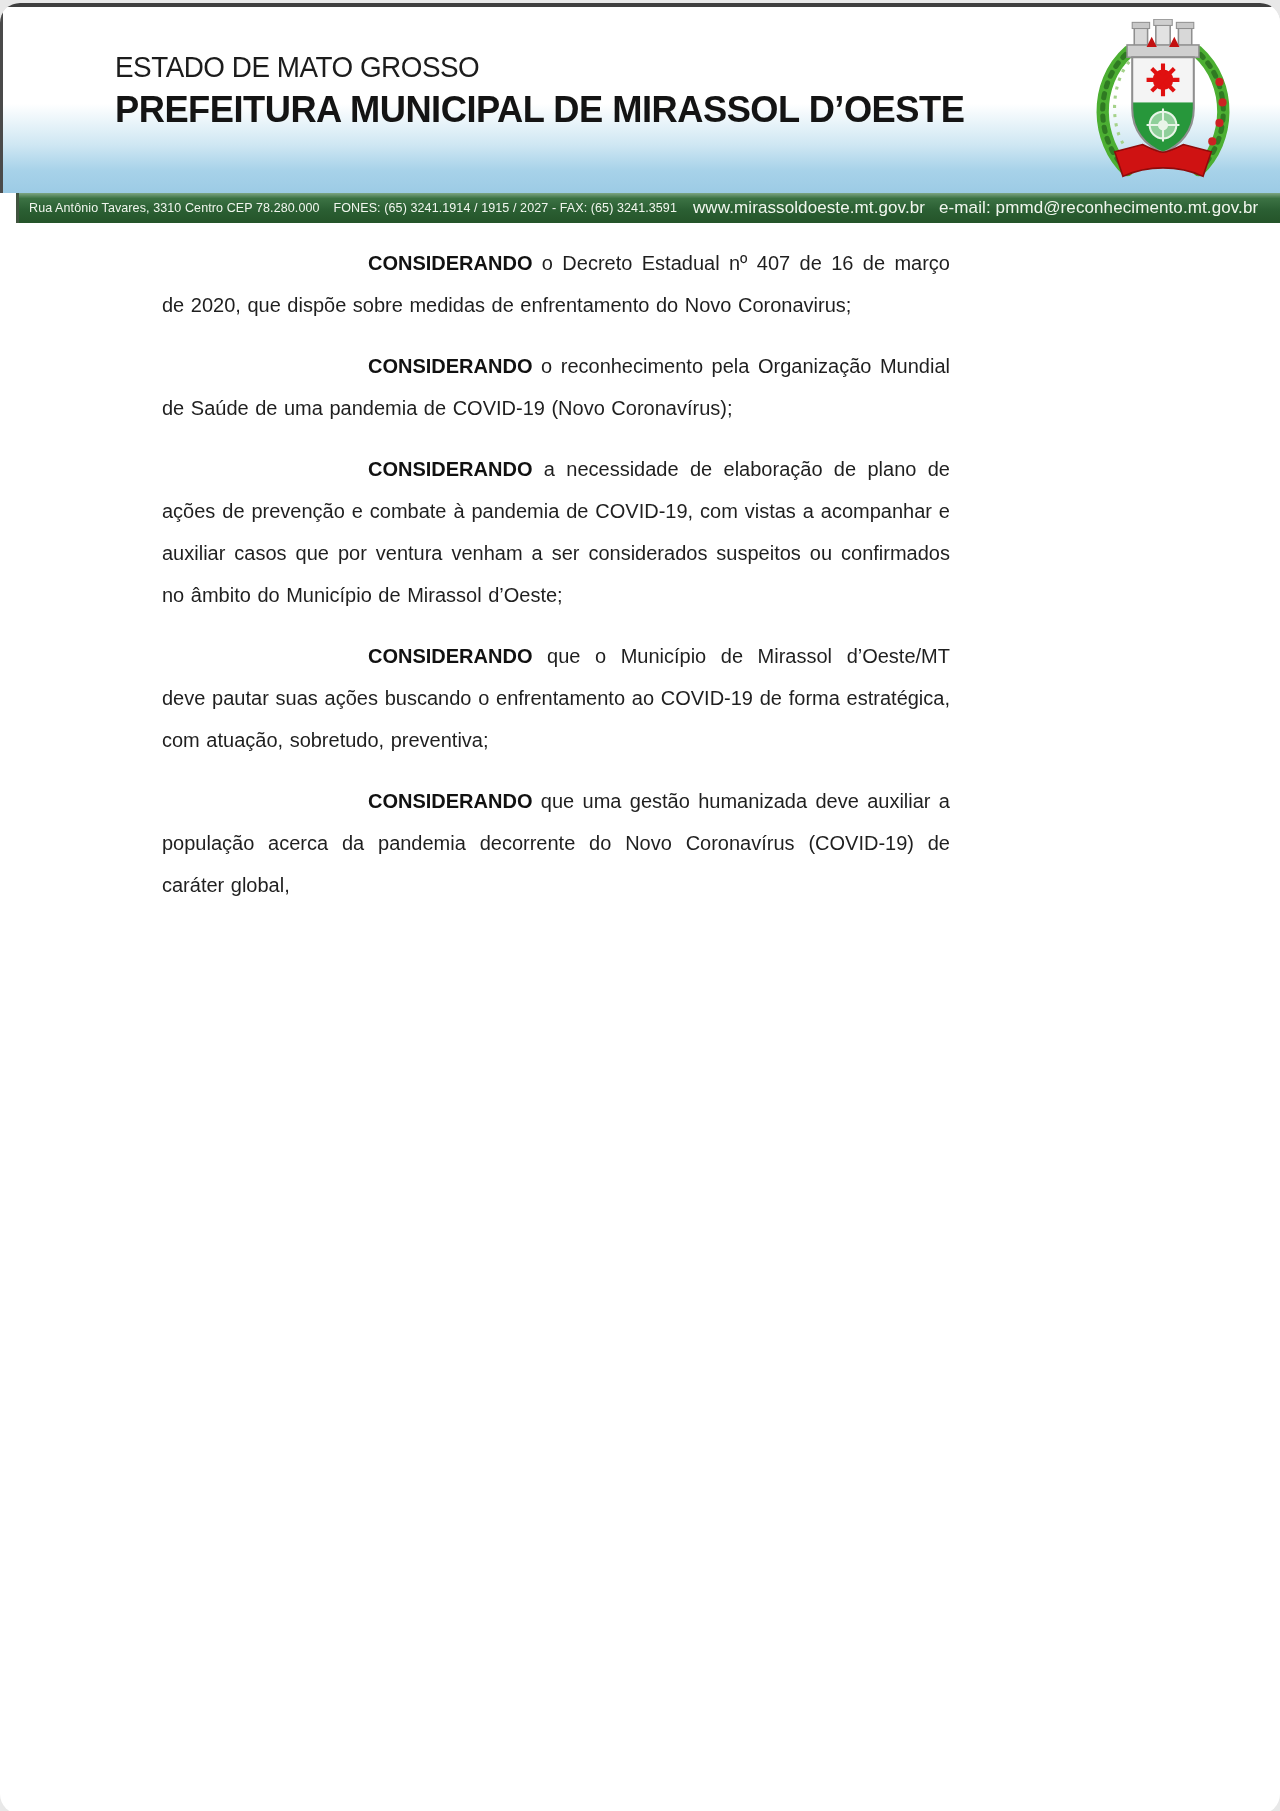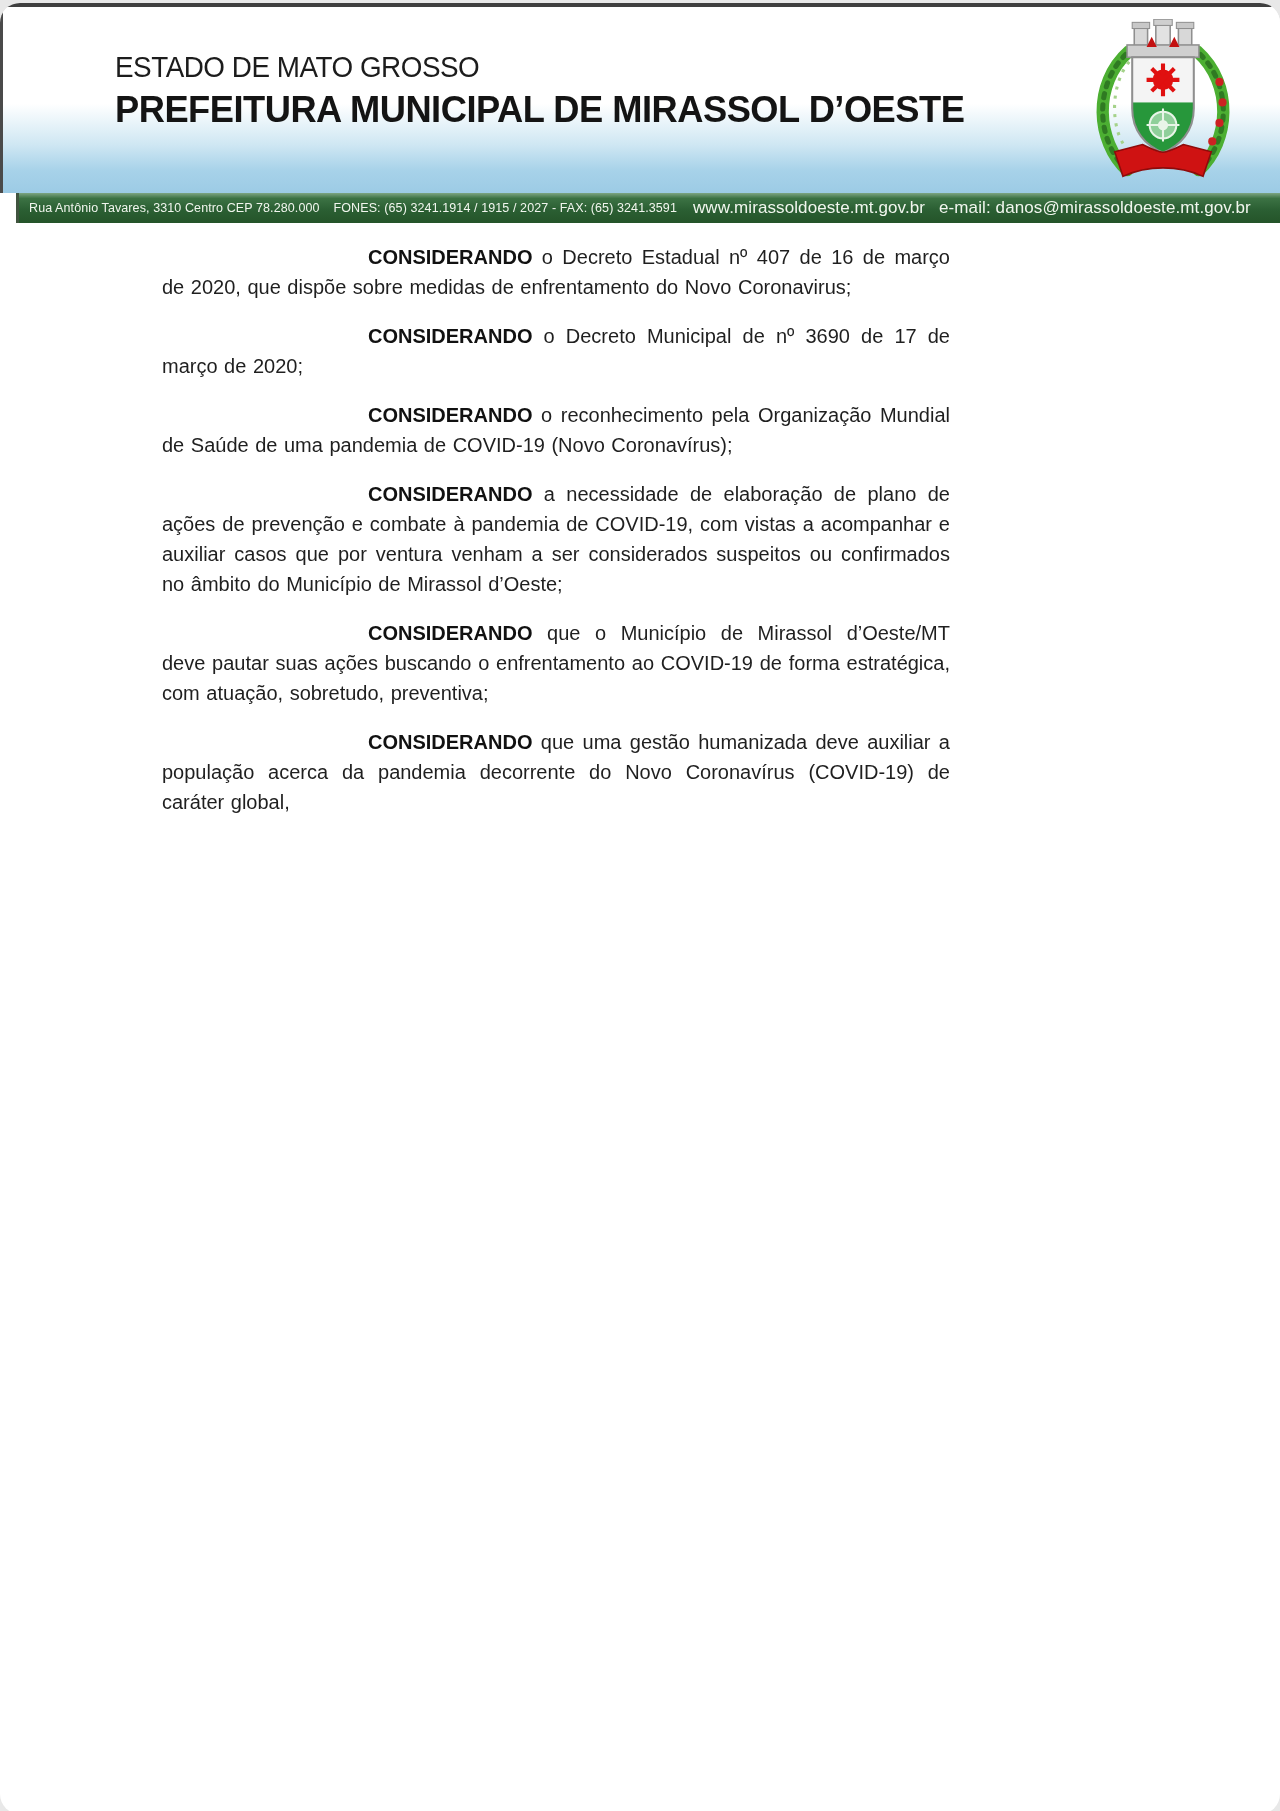--- a/index.html
+++ b/index.html
@@ -58,21 +58,21 @@
   
   .doc-body{
     position:absolute;top:220px;left:0;width:1280px;
     padding:19px 0 0 0;
     box-sizing:border-box;
   }
   .doc-body .para{
     margin:0 330px 19px 162px;
     text-indent:206px;
     font-size:20px;
-    line-height:30px;
+    line-height:42px;
     text-align:justify;
     color:#1f1f1f;
     word-spacing:1px;
   }
   .doc-body .para b{font-weight:700;color:#111;}
 </style>
 </head>
 <body>
 
 <div class="page">
@@ -138,25 +138,24 @@
     </svg>
   </header>
 
   <div class="address-bar">
     <span class="seg-small addr-left">Rua Antônio Tavares, 3310 Centro CEP 78.280.000</span>
     <span class="sp"></span>
     <span class="seg-small">FONES: (65) 3241.1914 / 1915 / 2027 - FAX: (65) 3241.3591</span>
     <span class="sp2"></span>
     <span class="seg-big">www.mirassoldoeste.mt.gov.br</span>
     <span class="sp"></span>
-    <span class="seg-big">e-mail: danos@mirassoldoeste.mt.gov.br</span>
+    <span class="seg-big">e-mail: pmmd@reconhecimento.mt.gov.br</span>
   </div>
 
   <main class="doc-body">
     <p class="para"><b>CONSIDERANDO</b><span> o Decreto Estadual nº 407 de 16 de março de 2020, que dispõe sobre medidas de enfrentamento do Novo Coronavirus;</span></p>
-    <p class="para"><b>CONSIDERANDO</b><span> o Decreto Municipal de nº 3690 de 17 de março de 2020;</span></p>
     <p class="para"><b>CONSIDERANDO</b><span> o reconhecimento pela Organização Mundial de Saúde de uma pandemia de COVID-19 (Novo Coronavírus);</span></p>
     <p class="para"><b>CONSIDERANDO</b><span> a necessidade de elaboração de plano de ações de prevenção e combate à pandemia de COVID-19, com vistas a acompanhar e auxiliar casos que por ventura venham a ser considerados suspeitos ou confirmados no âmbito do Município de Mirassol d’Oeste;</span></p>
     <p class="para"><b>CONSIDERANDO</b><span> que o Município de Mirassol d’Oeste/MT deve pautar suas ações buscando o enfrentamento ao COVID-19 de forma estratégica, com atuação, sobretudo, preventiva;</span></p>
     <p class="para"><b>CONSIDERANDO</b><span> que uma gestão humanizada deve auxiliar a população acerca da pandemia decorrente do Novo Coronavírus (COVID-19) de caráter global,</span></p>
   </main>
 
 </div>
 
 </body></html>

